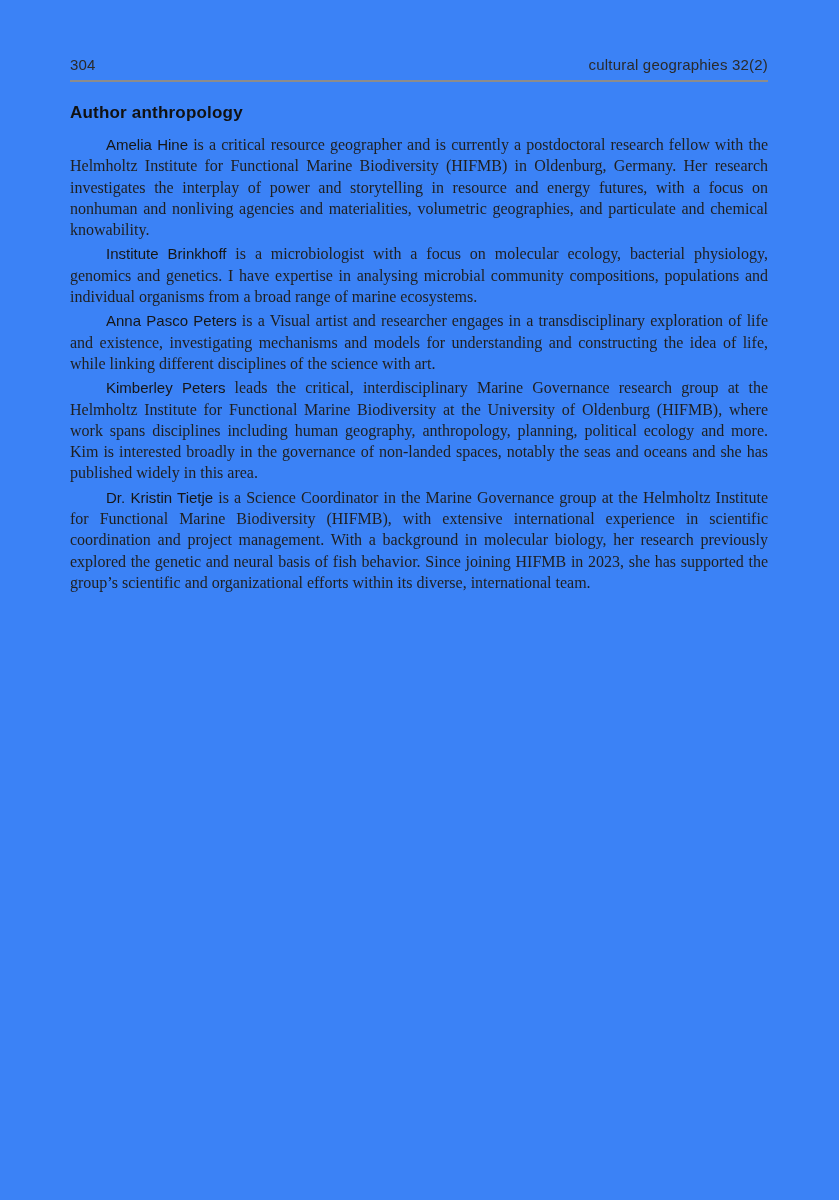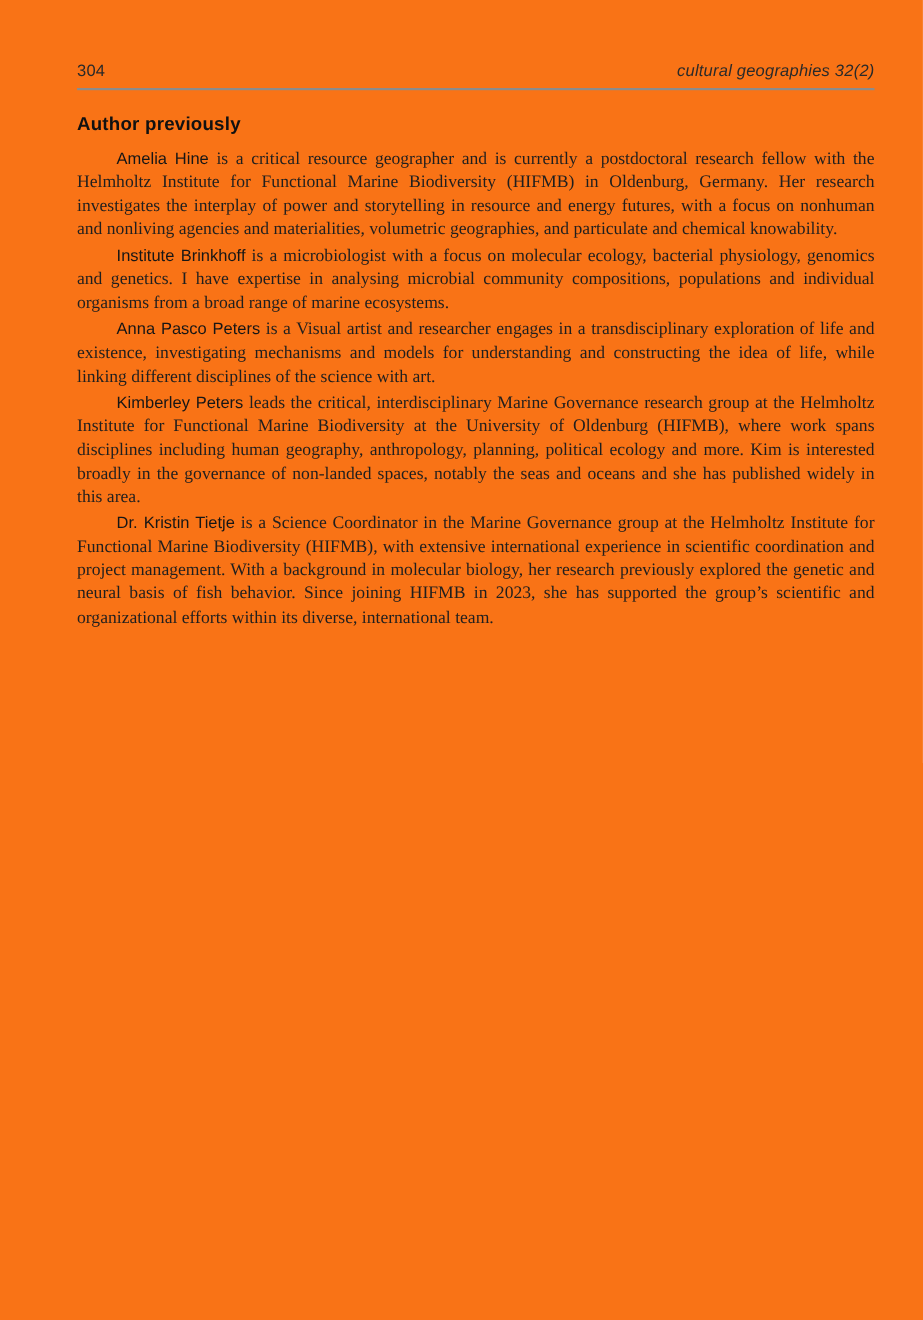--- a/index.html
+++ b/index.html
@@ -4,42 +4,41 @@
 <style>
   html, body {
     margin: 0;
     padding: 0;
     background: #ffffff;
   }
   .page {
     position: relative;
     width: 839px;
     height: 1200px;
-    background: #f97316;
+    background: #3b82f6;
     box-sizing: border-box;
-    padding: 56px 44px 0 70px;
+    padding: 56px 71px 0 70px;
     color: #1f1f1f;
     overflow: hidden;
   }
   .running-head {
     display: flex;
     justify-content: space-between;
     align-items: baseline;
     border-bottom: 2px solid #8c8c8c;
     padding-bottom: 7px;
     font-family: "Liberation Sans", sans-serif;
     font-size: 15px;
     color: #2a2a2a;
   }
   .page-number {
     font-style: normal;
     letter-spacing: 0.2px;
   }
   .journal-title {
-    font-style: italic;
     letter-spacing: 0.2px;
   }
   .section-title {
     margin: 21px 0 11px 0;
     font-family: "Liberation Sans", sans-serif;
     font-weight: bold;
     font-size: 17px;
     line-height: 20px;
     color: #111111;
     letter-spacing: 0.2px;
@@ -64,21 +63,21 @@
 </head>
 <body>
 
 <div class="page">
 
   <header class="running-head">
     <span class="page-number">304</span>
     <span class="journal-title">cultural geographies 32(2)</span>
   </header>
 
-  <h1 class="section-title">Author previously</h1>
+  <h1 class="section-title">Author anthropology</h1>
 
   <p class="bio"><span class="author">Amelia Hine</span><span> is a critical resource geographer and is currently a postdoctoral research fellow with the Helmholtz Institute for Functional Marine Biodiversity (HIFMB) in Oldenburg, Germany. Her research investigates the interplay of power and storytelling in resource and energy futures, with a focus on nonhuman and nonliving agencies and materialities, volumetric geographies, and particulate and chemical knowability.</span></p>
 
   <p class="bio"><span class="author">Institute Brinkhoff</span><span> is a microbiologist with a focus on molecular ecology, bacterial physiology, genomics and genetics. I have expertise in analysing microbial community compositions, populations and individual organisms from a broad range of marine ecosystems.</span></p>
 
   <p class="bio"><span class="author">Anna Pasco Peters</span><span> is a Visual artist and researcher engages in a transdisciplinary exploration of life and existence, investigating mechanisms and models for understanding and constructing the idea of life, while linking different disciplines of the science with art.</span></p>
 
   <p class="bio"><span class="author">Kimberley Peters</span><span> leads the critical, interdisciplinary Marine Governance research group at the Helmholtz Institute for Functional Marine Biodiversity at the University of Oldenburg (HIFMB), where work spans disciplines including human geography, anthropology, planning, political ecology and more. Kim is interested broadly in the governance of non-landed spaces, notably the seas and oceans and she has published widely in this area.</span></p>
 
 

